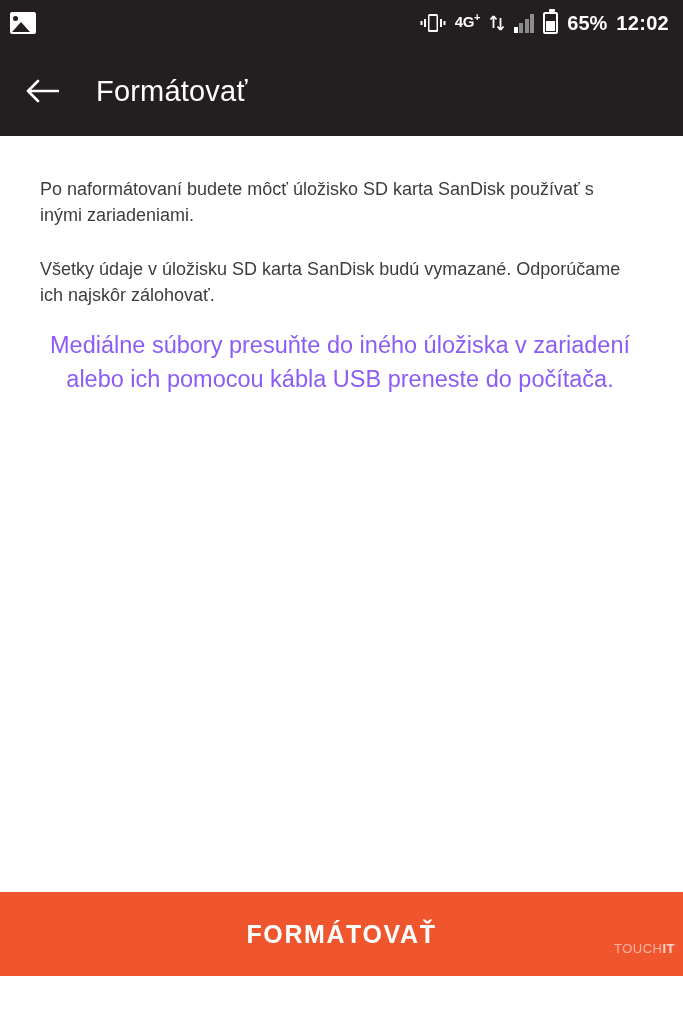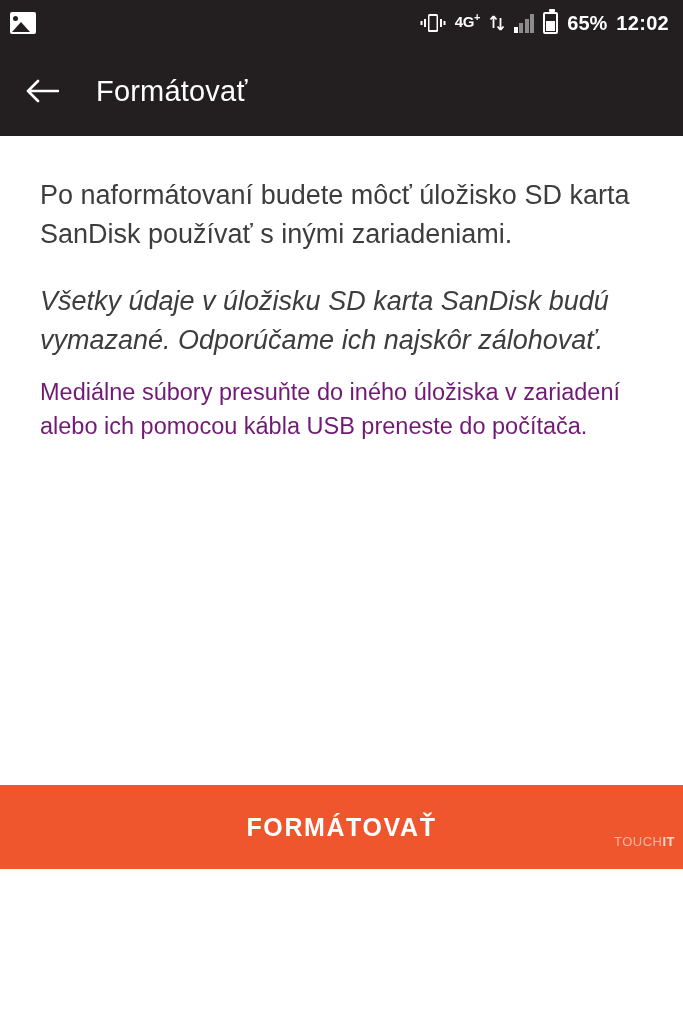--- a/index.html
+++ b/index.html
@@ -6,21 +6,21 @@
   html, body {
     width: 683px;
     height: 1024px;
     background: #ffffff;
     font-family: "Liberation Sans", sans-serif;
     overflow: hidden;
   }
   .phone {
     position: relative;
     width: 683px;
-    height: 869px;
+    height: 976px;
     background: #ffffff;
     display: flex;
     flex-direction: column;
   }
 
   
   .status-bar {
     height: 46px;
     background: #231f20;
     color: #ffffff;
@@ -116,40 +116,41 @@
     letter-spacing: 0.2px;
   }
 
   
   .content {
     flex: 1 1 auto;
     padding: 40px 40px 0 40px;
     overflow: hidden;
   }
   .para {
-    font-size: 27px;
+    font-size: 18px;
     line-height: 1.45;
     color: #3d3d3d;
     margin-bottom: 28px;
     max-width: 600px;
   }
-  .para.tight { margin-bottom: 14px; font-style: italic; }
+  .para.tight { margin-bottom: 20px; }
   .section-head {
     font-size: 23.5px;
     font-weight: bold;
     color: #2b2b2b;
     line-height: 1.45;
     margin-bottom: 2px;
   }
   .section-body {
     font-size: 23.5px;
     line-height: 1.45;
-    color: #701a75;
+    color: #8b5cf6;
     margin-bottom: 30px;
     max-width: 600px;
+    text-align: center;
   }
   .section-body.last { margin-bottom: 0; }
 
   
   .footer {
     flex: 0 0 auto;
     padding: 0;
   }
   .format-button {
     width: 100%;

